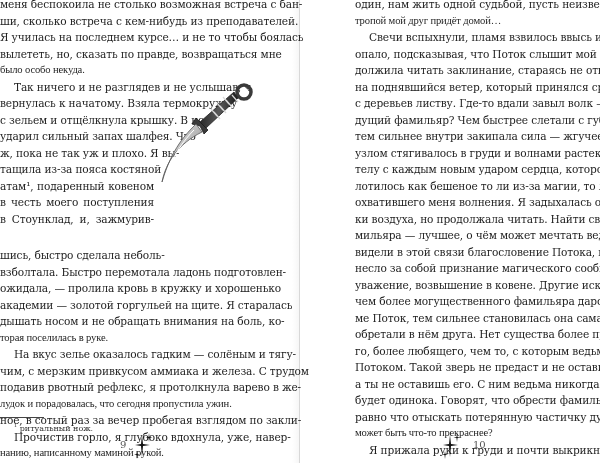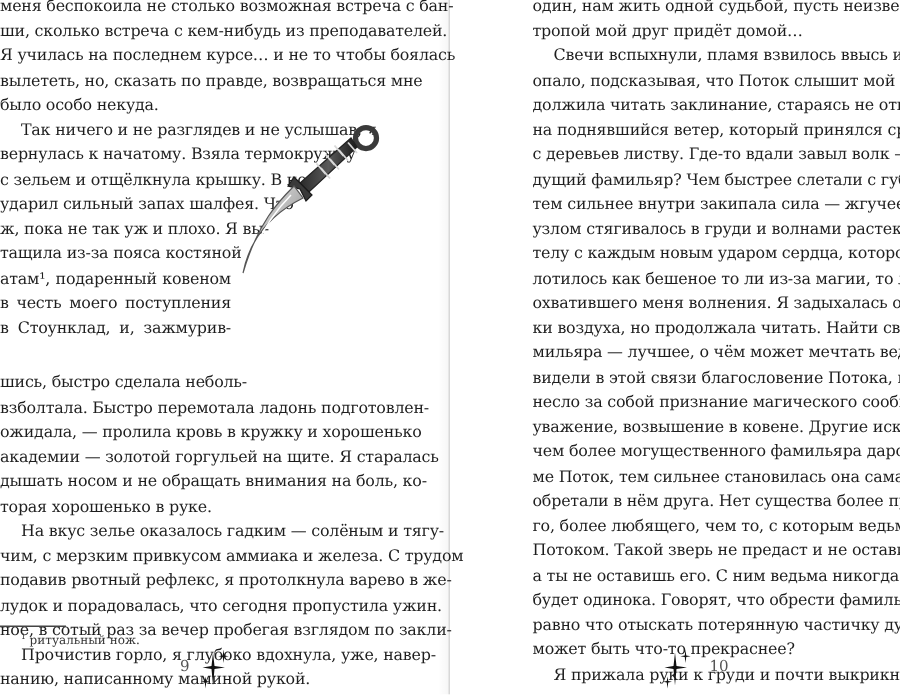--- a/index.html
+++ b/index.html
@@ -26,21 +26,21 @@
     }
     .text-block {
       position: absolute;
       font-size: 10.6px;
       line-height: 16.5px;
       letter-spacing: -0.15px;
     }
     .page-left .text-block { left: 0; top: -4px; width: 246px; }
     .page-right .text-block { left: 54px; top: -4px; width: 245px; }
     .line { display: block; white-space: nowrap; text-align: justify; text-align-last: justify; height: 16.5px; }
-    .line.last { text-align-last: left; }
+    .line.last { text-align-last: left; font-family: Liberation Serif, serif; }
     .line.indent { padding-left: 14px; }
     .illustration {
       position: absolute; left: 156px; top: 78px; width: 100px; height: 112px;
     }
     .footnote-rule {
       position: absolute; left: 0; top: 417px; width: 44px; height: 1px; background: #444;
     }
     .footnote {
       position: absolute; left: 14px; top: 422px; font-size: 8px; color: #333;
     }
@@ -75,21 +75,21 @@
         <span class="line" style="width: 154px;">ж, пока не так уж и плохо. Я вы-</span>
         <span class="line" style="width: 154px;">тащила из-за пояса костяной</span>
         <span class="line" style="width: 154px;">атам¹, подаренный ковеном</span>
         <span class="line" style="width: 154px;">в честь моего поступления</span>
         <span class="line" style="width: 154px;">в Стоунклад, и, зажмурив-</span>
         <span class="line" style="width: 154px; margin-top: 20px;">шись, быстро сделала неболь-</span>
         <span class="line">взболтала. Быстро перемотала ладонь подготовлен-</span>
         <span class="line">ожидала, — пролила кровь в кружку и хорошенько</span>
         <span class="line">академии — золотой горгульей на щите. Я старалась</span>
         <span class="line">дышать носом и не обращать внимания на боль, ко-</span>
-        <span class="line last">торая хорошенько в руке.</span>
+        <span class="line last">торая поселилась в руке.</span>
         <span class="line indent">На вкус зелье оказалось гадким — солёным и тягу-</span>
         <span class="line">чим, с мерзким привкусом аммиака и железа. С трудом</span>
         <span class="line">подавив рвотный рефлекс, я протолкнула варево в же-</span>
         <span class="line last">лудок и порадовалась, что сегодня пропустила ужин.</span>
         <span class="line">ное, в сотый раз за вечер пробегая взглядом по закли-</span>
         <span class="line indent">Прочистив горло, я глубоко вдохнула, уже, навер-</span>
         <span class="line last">нанию, написанному маминой рукой.</span>
       </div>
 
     <svg class="illustration" viewBox="0 0 100 112">

